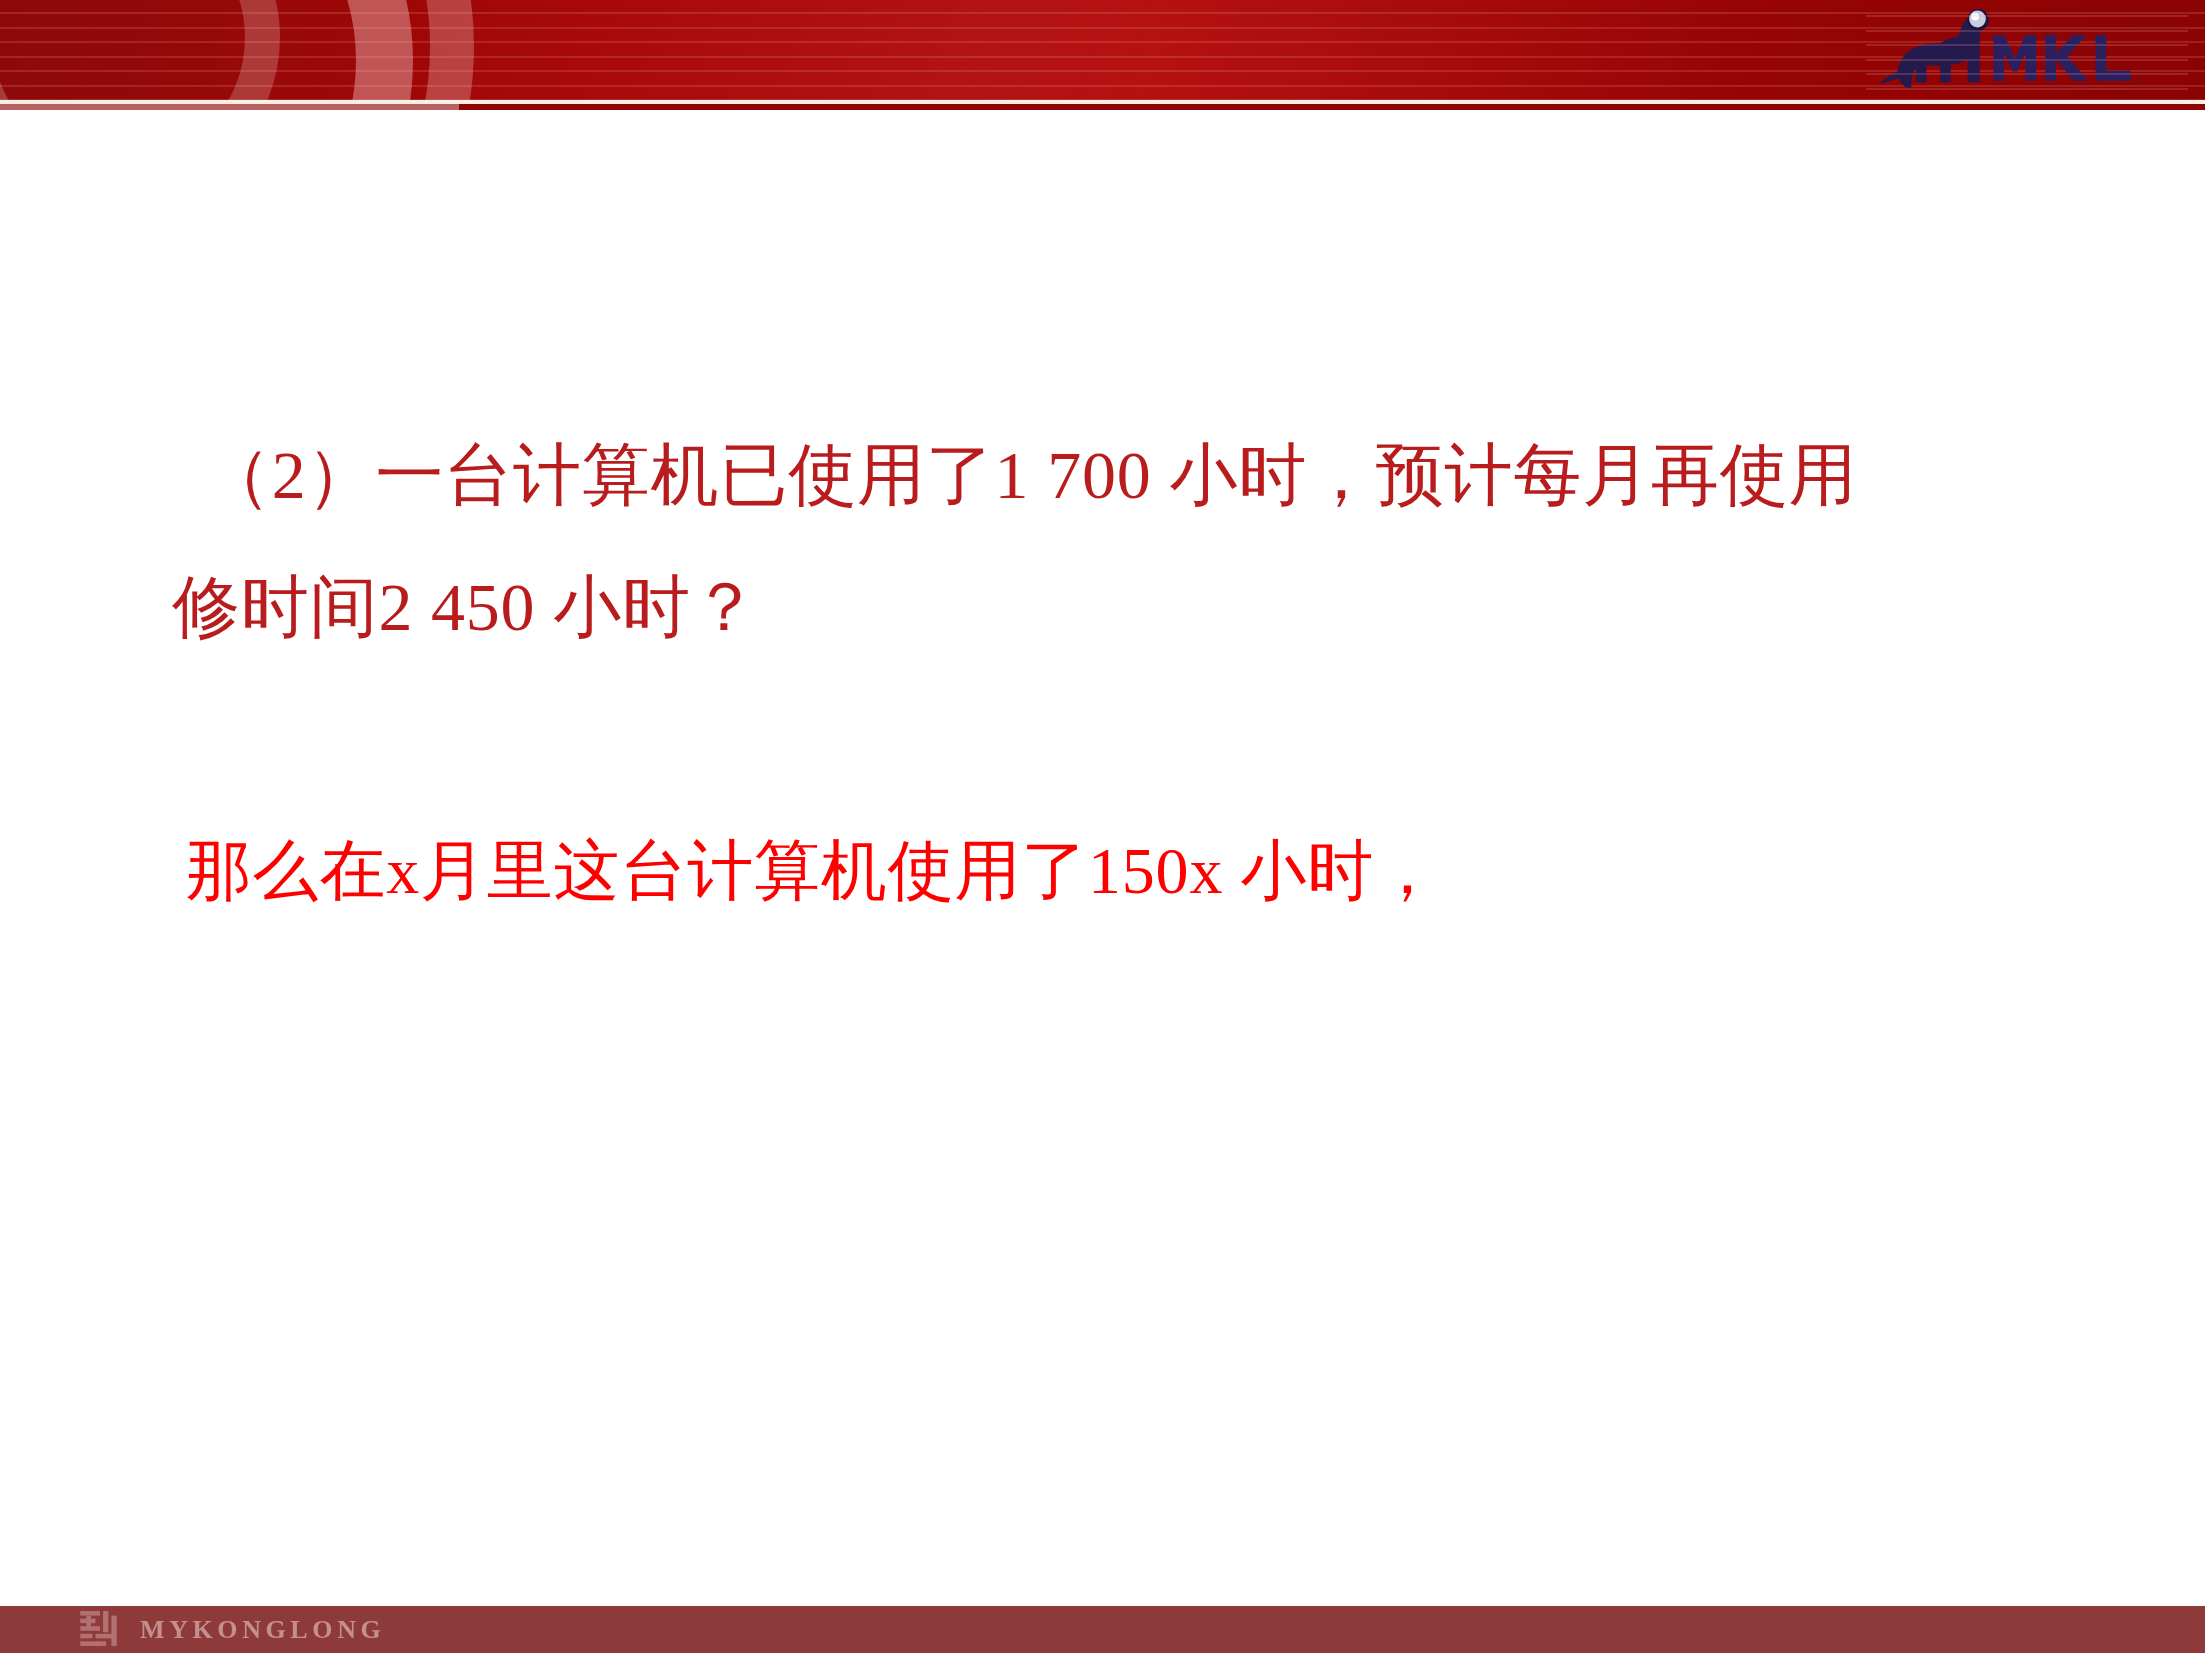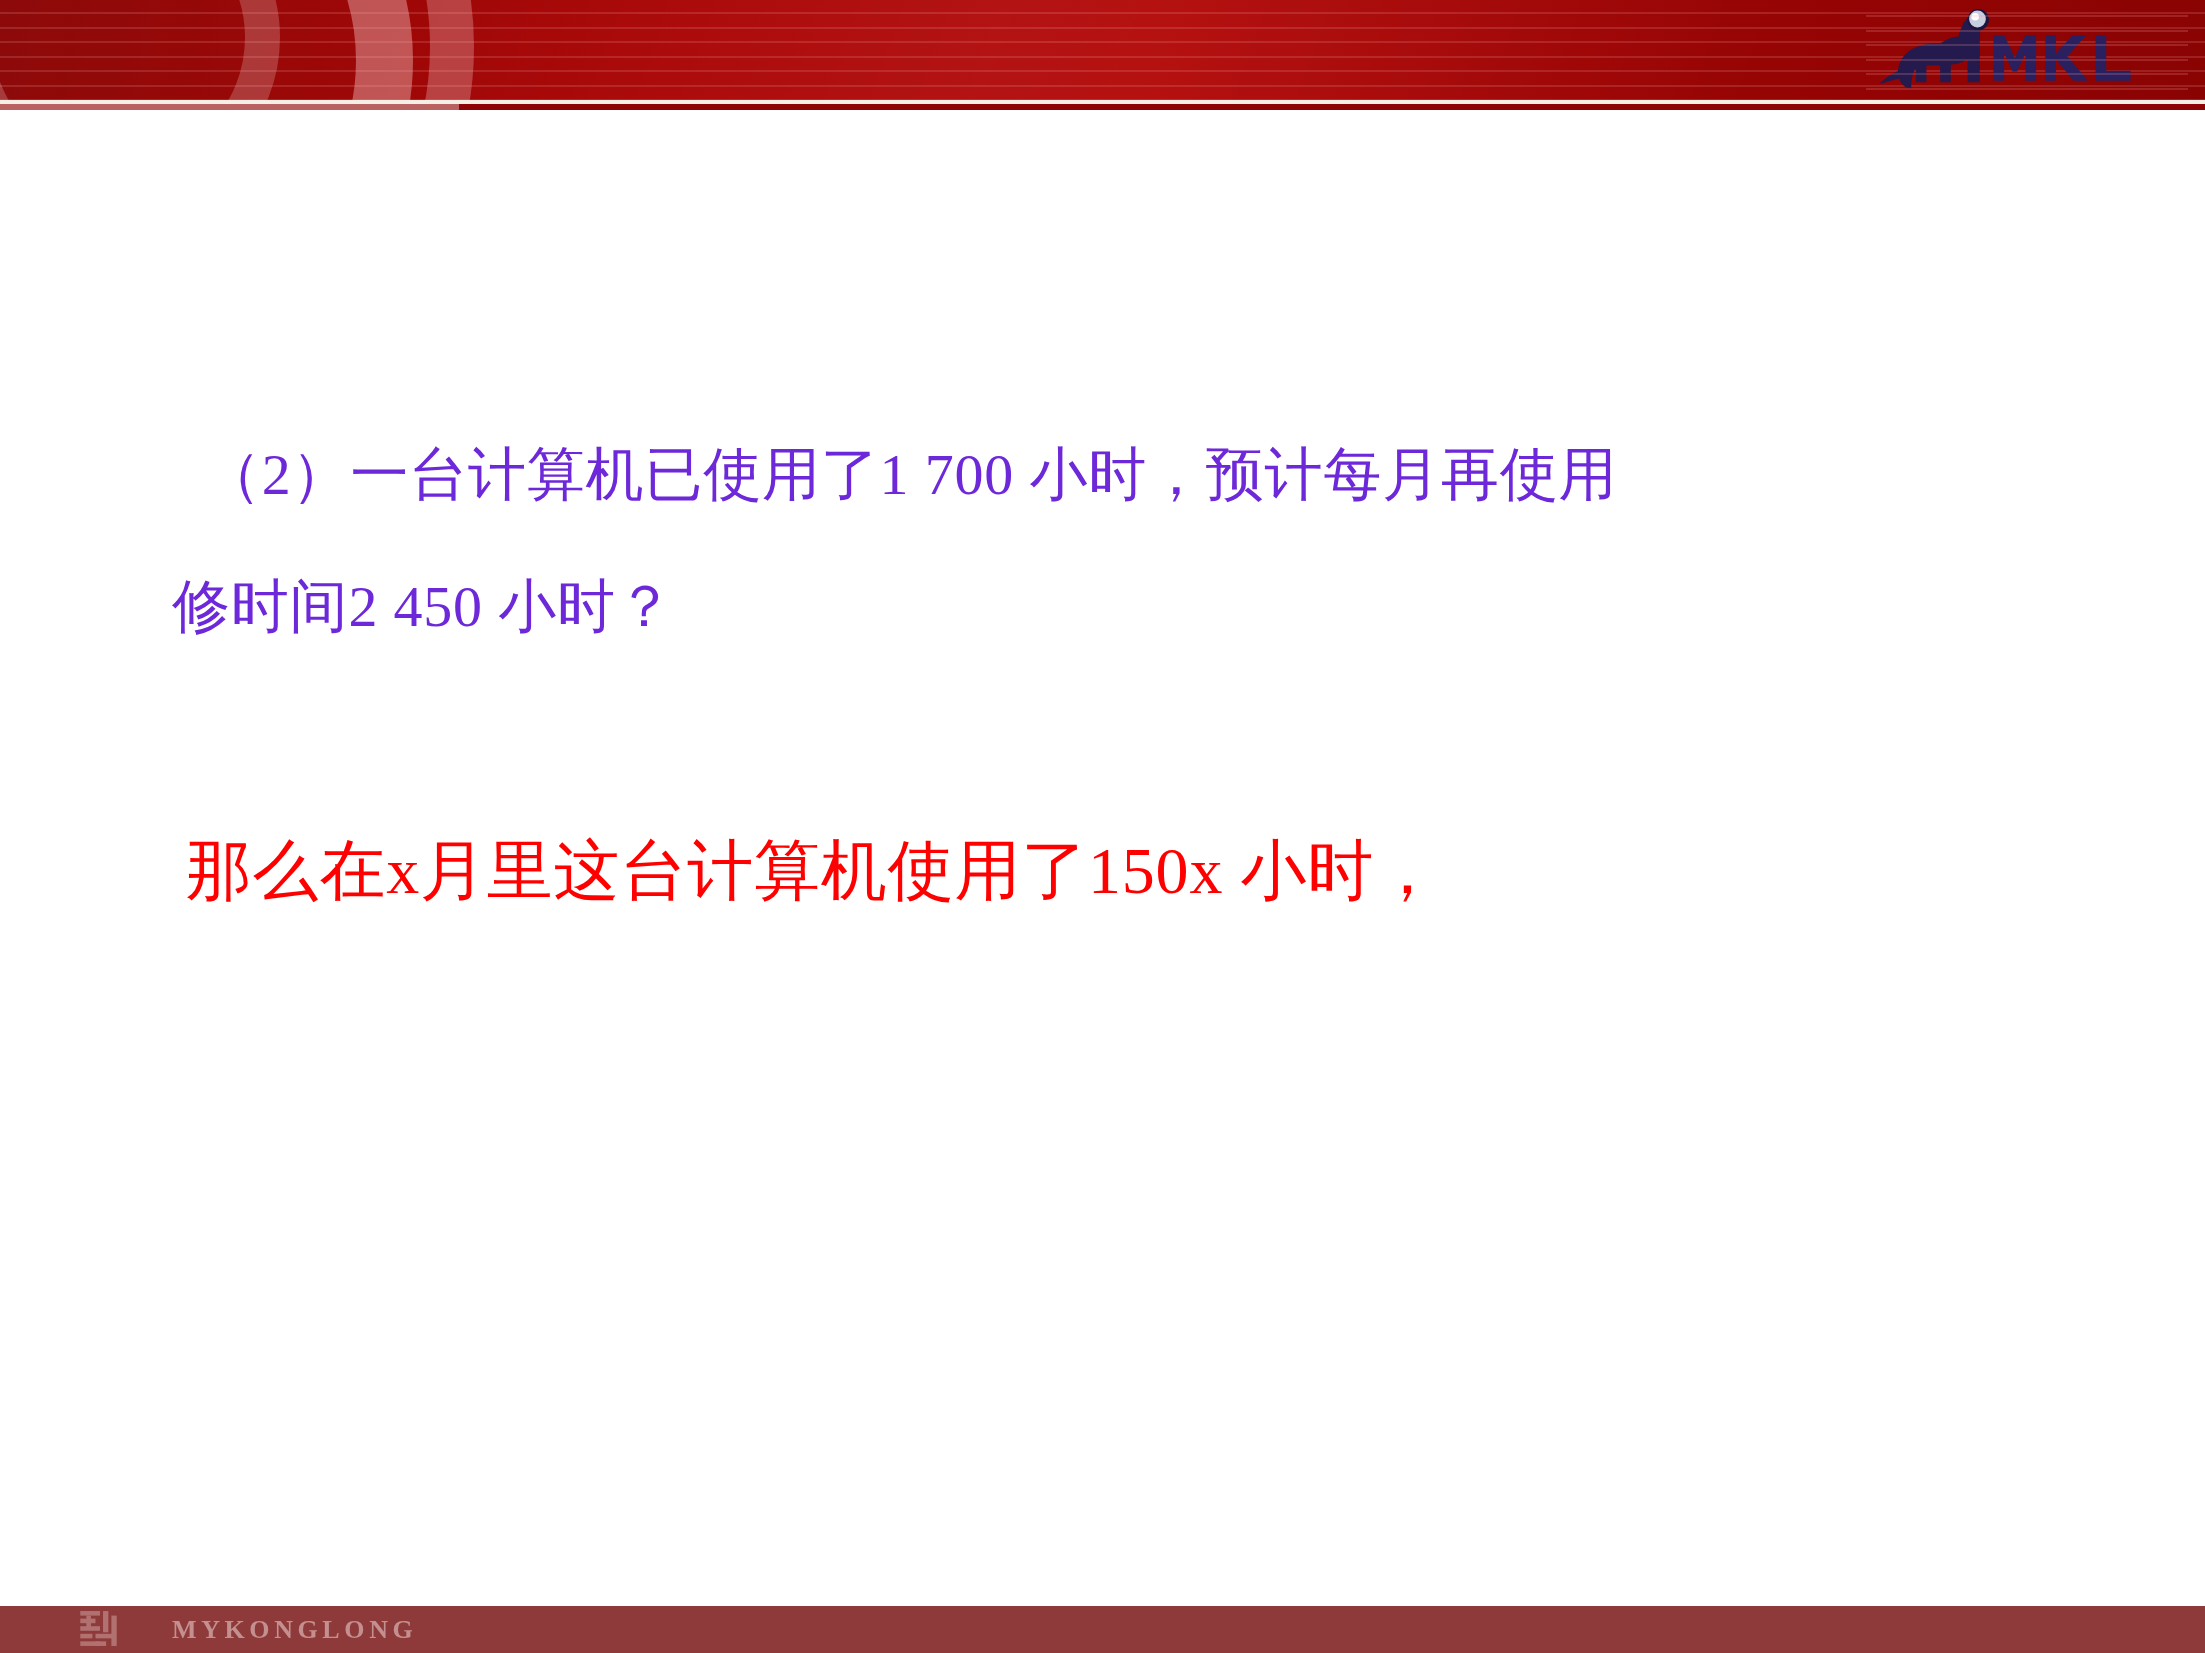--- a/index.html
+++ b/index.html
@@ -119,22 +119,22 @@
     background: #ffffff;
   }
 
   .q-block {
     position: absolute;
     left: 172px;
     top: 299px;
     width: 1960px;
   }
   .q-line {
-    color: #6d28d9;
-    font-size: 58px;
+    color: #b91c1c;
+    font-size: 68px;
     line-height: 132px;
     white-space: nowrap;
     font-weight: normal;
     letter-spacing: 0.8px;
   }
   .q-line.first { text-indent: 31px; }
 
   .a-block {
     position: absolute;
     left: 172px;
@@ -169,21 +169,20 @@
     gap: 20px;
   }
   .footer-mark { width: 43px; height: 44px; display:block; opacity: 0.62; }
   .footer-text {
     color: #c79494;
     font-family: "Liberation Serif", "DejaVu Serif", serif;
     font-size: 26px;
     letter-spacing: 4.6px;
     font-weight: bold;
     opacity: 0.95;
-    margin-left: 32px;
   }
 </style>
 </head>
 <body>
 
 <div class="header-band">
   <div class="bg-grad"></div>
   <div class="ring r2"></div>
   <div class="ring r1"></div>
   <div class="ring r3"></div>

